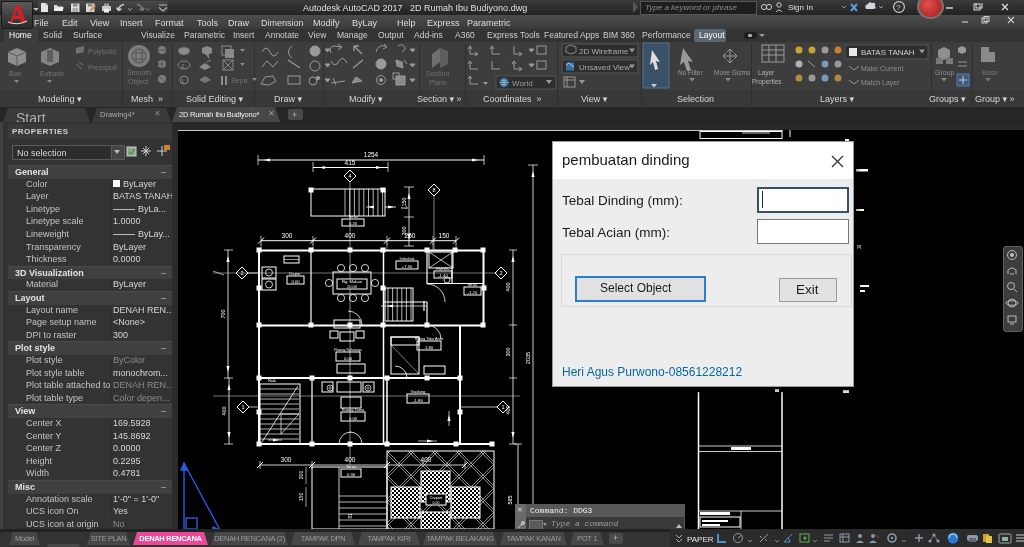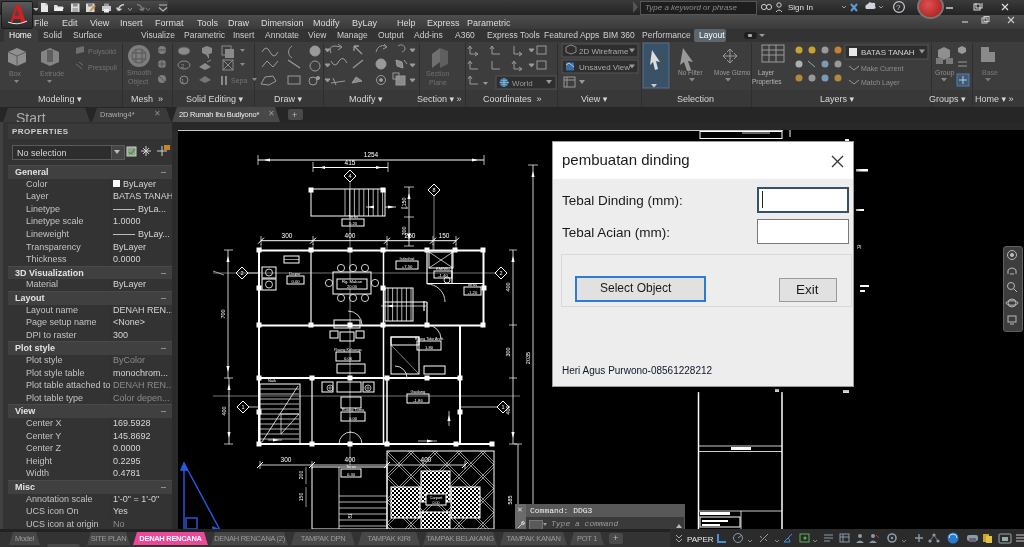--- a/index.html
+++ b/index.html
@@ -45,20 +45,21 @@
 <path d="M64 5 h9 v5 h-9 z" fill="#ccc"></path>
         <rect x="66" y="2.5" width="5" height="2.5" fill="#999"></rect>
         <rect x="66" y="8" width="5" height="3.5" fill="#eee"></rect>
 <path d="M86 3.5 q-5 0.5 -5.5 6 M80.5 9.5 l-1.8 -3 M80.5 9.5 l3 -1.6" stroke="#d0d0d0" stroke-width="1.5" fill="none"></path>
 <path d="M90 7 l2 2.5 l2 -2.5" fill="none" stroke="#9a9a9a" stroke-width="1"></path>
 <path d="M99 3.5 q5 0.5 5.5 6 M104.5 9.5 l1.8 -3 M104.5 9.5 l-3 -1.6" stroke="#7a7a7a" stroke-width="1.5" fill="none"></path>
 <path d="M108 7 l2 2.5 l2 -2.5" fill="none" stroke="#777" stroke-width="1"></path>
 <path d="M121 4 h8 M121 6.5 l4 3.5 l4 -3.5" fill="none" stroke="#b5b5b5" stroke-width="1.1"></path>
 </g>
     </svg>
+<div class="ab tx" style="left:303px;top:3px;font-size:9px;color:#e0e0e0;">Autodesk AutoCAD 2017&nbsp;&nbsp;&nbsp;2D Rumah Ibu Budiyono.dwg</div>
 
 <div class="ab" style="left:633px;top:1px;width:5px;height:12px;background:#555;clip-path:polygon(0 0,100% 50%,0 100%);"></div>
 <div class="ab" style="left:640px;top:1px;width:115px;height:12px;background:#1e1e1e;border:1px solid #555;"></div>
 <div class="ab tx" style="left:645px;top:3px;font-size:8px;font-style:italic;color:#8a8a8a;">Type a keyword or phrase</div>
 <svg class="ab" style="left:758px;top:1px;" width="160" height="13" viewBox="0 0 160 13">
 <g stroke="#c7cdd4" fill="none" stroke-width="1">
 <circle cx="6" cy="6" r="2.6"></circle>
         <circle cx="11" cy="6" r="2.6"></circle>
 <circle cx="21" cy="4" r="2.2"></circle>
         <path d="M18 11 q3 -4 6 0"></path>
@@ -142,21 +143,21 @@
 <div class="plabel" style="left:131px;">Mesh&nbsp;&nbsp;»</div>
 <div class="plabel" style="left:186px;">Solid Editing ▾</div>
 <div class="plabel" style="left:274px;">Draw ▾</div>
 <div class="plabel" style="left:349px;">Modify ▾</div>
 <div class="plabel" style="left:417px;">Section ▾ »</div>
 <div class="plabel" style="left:483px;">Coordinates&nbsp;&nbsp;»</div>
 <div class="plabel" style="left:581px;">View ▾</div>
 <div class="plabel" style="left:677px;">Selection</div>
 <div class="plabel" style="left:820px;">Layers ▾</div>
 <div class="plabel" style="left:929px;">Groups ▾</div>
-<div class="plabel" style="left:975px;">Home ▾ »</div>
+<div class="plabel" style="left:975px;">Group ▾ »</div>
 
 <svg class="ab" style="left:0;top:42px;" width="1024" height="48" viewBox="0 0 1024 48">
 
 <g>
 <path d="M8 10 l9 -4 l9 4 v10 l-9 4 l-9 -4 z" fill="#8f8f8f"></path>
         <path d="M8 10 l9 4 l9 -4 M17 14 v10" stroke="#5a5a5a" fill="none"></path>
 <text x="9" y="34" font-size="7" fill="#787878">Box</text>
         <path d="M14 38 l2.5 3 l2.5 -3 z" fill="#888"></path>
 <path d="M41 10 l9 -4 l9 4 v10 l-9 4 l-9 -4 z" fill="#848484"></path>
         <rect x="47" y="8" width="6" height="12" fill="#5f5f5f"></rect>
@@ -931,21 +932,21 @@
 <div class="ab tx" style="left:9px;top:51px;font-size:13.5px;color:#1a1a1a;">Tebal Dinding (mm):</div>
 <div class="ab" style="left:204px;top:45px;width:92px;height:26px;background:#fff;border:2px solid #37516b;box-sizing:border-box;"></div>
 <div class="ab" style="left:209px;top:49px;width:1px;height:17px;background:#222;"></div>
 <div class="ab tx" style="left:9px;top:83px;font-size:13.5px;color:#1a1a1a;">Tebal Acian (mm):</div>
 <div class="ab" style="left:204px;top:77px;width:92px;height:25px;background:#fff;border:1px solid #7a7a7a;box-sizing:border-box;"></div>
 <div class="ab" style="left:8px;top:112px;width:291px;height:53px;border:1px solid #d9d9d9;box-sizing:border-box;"></div>
 <div class="ab" style="left:22px;top:134px;width:131px;height:26px;background:#e1e1e1;border:2px solid #2b7cd3;box-sizing:border-box;"></div>
 <div class="ab tx" style="left:47px;top:139px;font-size:12px;color:#1a1a1a;">Select Object</div>
 <div class="ab" style="left:226px;top:136px;width:58px;height:24px;background:#e1e1e1;border:1px solid #9a9a9a;box-sizing:border-box;"></div>
 <div class="ab tx" style="left:243px;top:140px;font-size:13.5px;color:#1a1a1a;">Exit</div>
-<div class="ab tx" style="left:9px;top:223px;font-size:10px;color:#0f172a;">Heri Agus Purwono-08561228212</div>
+<div class="ab tx" style="left:9px;top:223px;font-size:12px;color:#0369a1;">Heri Agus Purwono-08561228212</div>
 </div>
 
 <div class="ab" style="left:0;top:529px;width:1024px;height:18px;background:#333;border-top:3px solid #222;box-sizing:border-box;"></div>
 <div class="ab" style="left:670px;top:529px;width:354px;height:18px;background:#2b2b2b;"></div>
 <div class="btab" style="left:9px;width:31px;">Model</div>
 <div class="btab" style="left:44px;width:39px;margin-top:12px;">JUDUL</div>
 <div class="btab" style="left:87px;width:43px;">SITE PLAN</div>
 <div class="btab" style="left:133px;width:75px;background:#ec4899;color:#fff;font-weight:bold;">DENAH RENCANA</div>
 <div class="btab" style="left:211px;width:77px;">DENAH RENCANA (2)</div>
 <div class="btab" style="left:291px;width:64px;">TAMPAK DPN</div>

